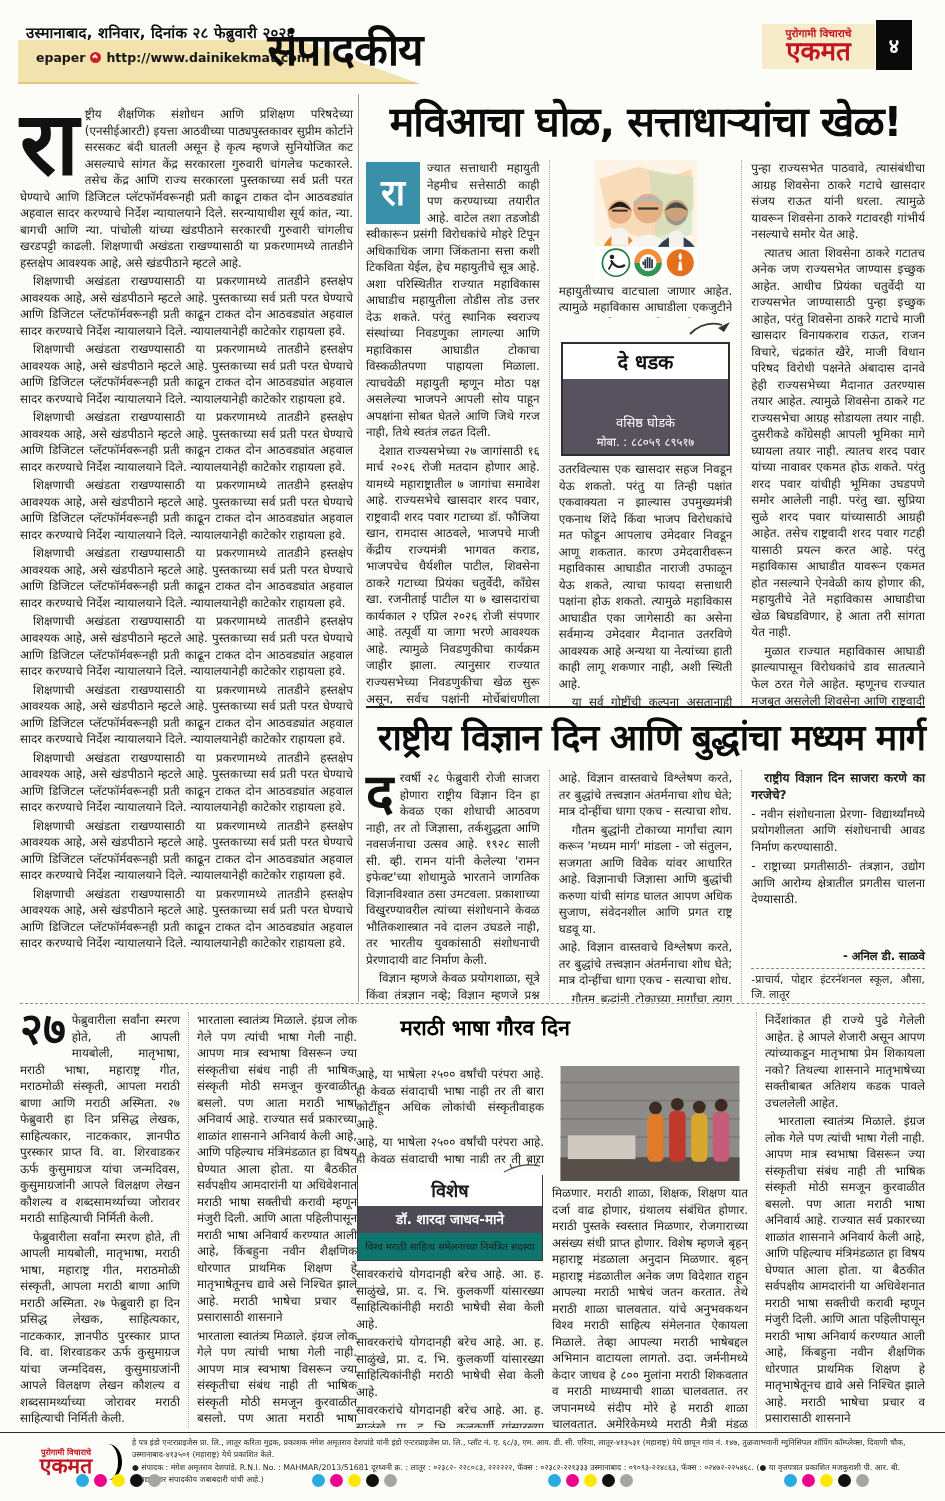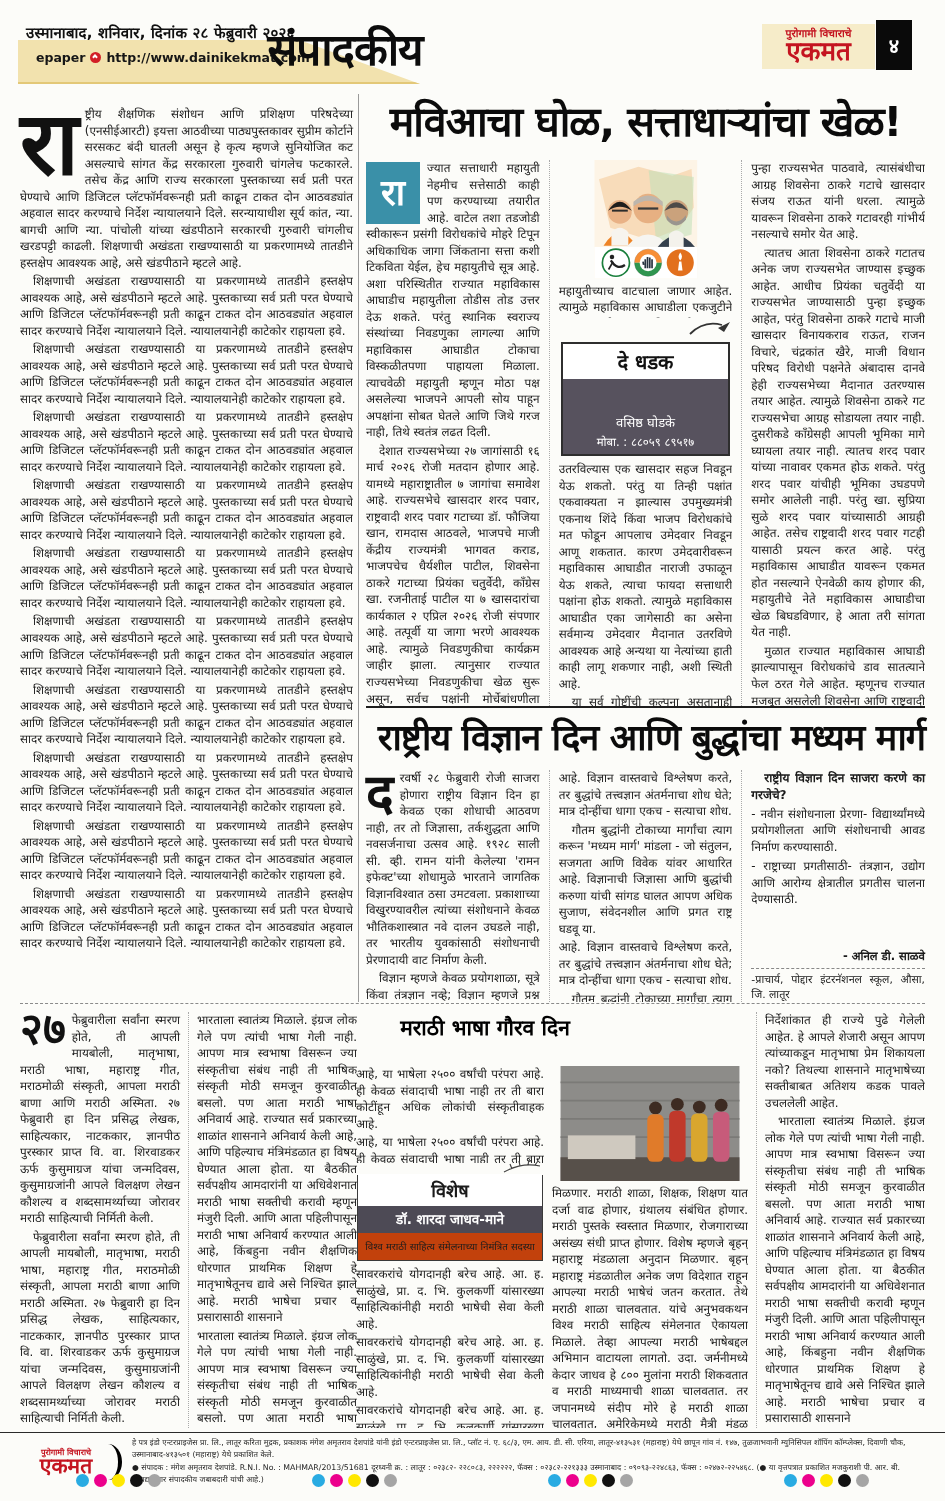--- a/index.html
+++ b/index.html
@@ -70,21 +70,21 @@
   .dc-27{font-size:44px;font-family:Liberation Mono, monospace;}
   .m-head{margin:0;width:258px;font-size:21px;font-weight:900;color:#000000;text-align:center;line-height:1.6;height:50px;}
   .m-row{display:flex;height:362px;margin-top:4px;}
   .m-subA{width:188px;display:flex;flex-direction:column;}
   .m-subB{flex:1;margin-left:8px;display:flex;flex-direction:column;}
   .m-img{width:100%;height:126px;display:block;margin-bottom:4px;}
   .vishesh{border:1.5px solid #3a3a3a;text-align:center;margin:12px 1px 5px 1px;}
   .vs-leaf{text-align:right;height:14px;margin-top:-16px;}
   .vs-title{font-size:18px;font-weight:900;padding:4px 0 3px 0;background:#fff;}
   .vs-band{background:#4d4a55;color:#fff;font-size:13.5px;font-weight:700;padding:4px 2px;}
-  .vs-sub{background:#c2410c;color:#1c1c1c;font-size:9.8px;padding:7px 2px;}
+  .vs-sub{background:#0f766e;color:#1c1c1c;font-size:9.8px;padding:7px 2px;}
   .tA{height:122px;}
   
   .foot-rule{position:absolute;left:0;top:1432px;width:945px;border-top:1.5px solid #2a2a2a;}
   .footer{position:absolute;left:18px;top:1437px;width:908px;display:flex;align-items:center;}
   .f-logo{width:96px;text-align:center;flex:0 0 auto;position:relative;}
   .f-tag{font-size:8px;font-weight:900;color:#c41420;}
   .f-name{font-size:21px;font-weight:900;color:#c41420;line-height:.95;}
   .f-brace{position:absolute;right:-8px;top:-2px;width:10px;height:36px;border-right:4px solid #000;border-radius:0 100% 100% 0 / 0 50% 50% 0;}
   .f-text{margin-left:18px;font-size:7.8px;line-height:1.6;color:#1f1f1f;}
   .dots{position:absolute;left:0;top:1474px;width:945px;display:flex;justify-content:space-around;}

